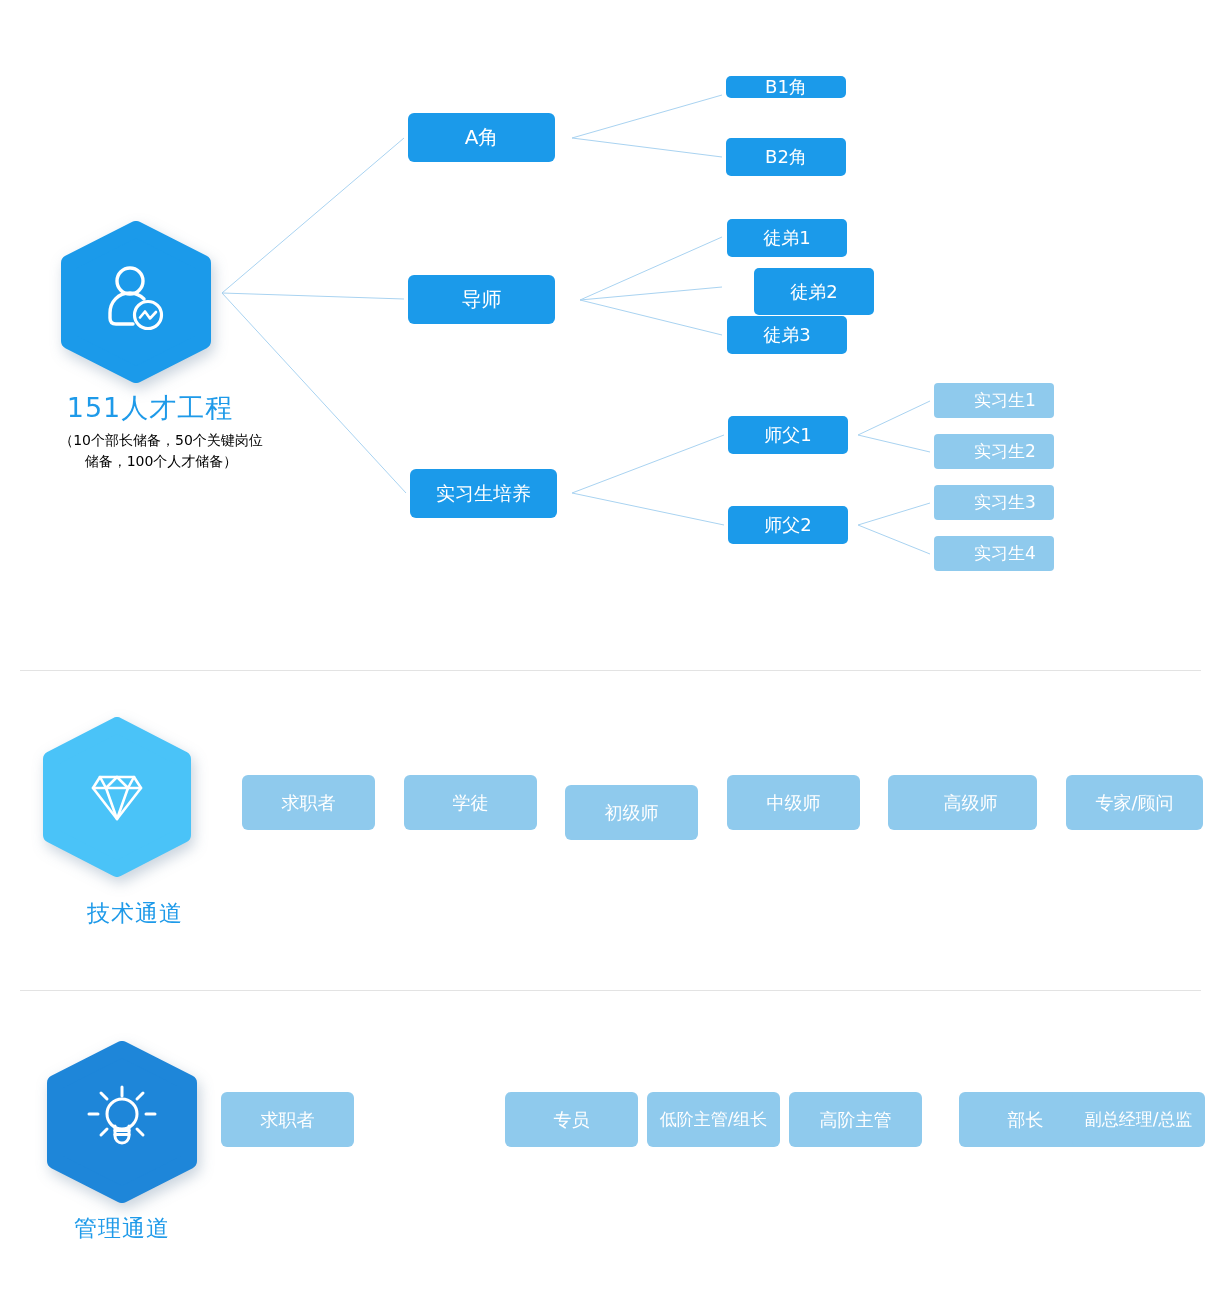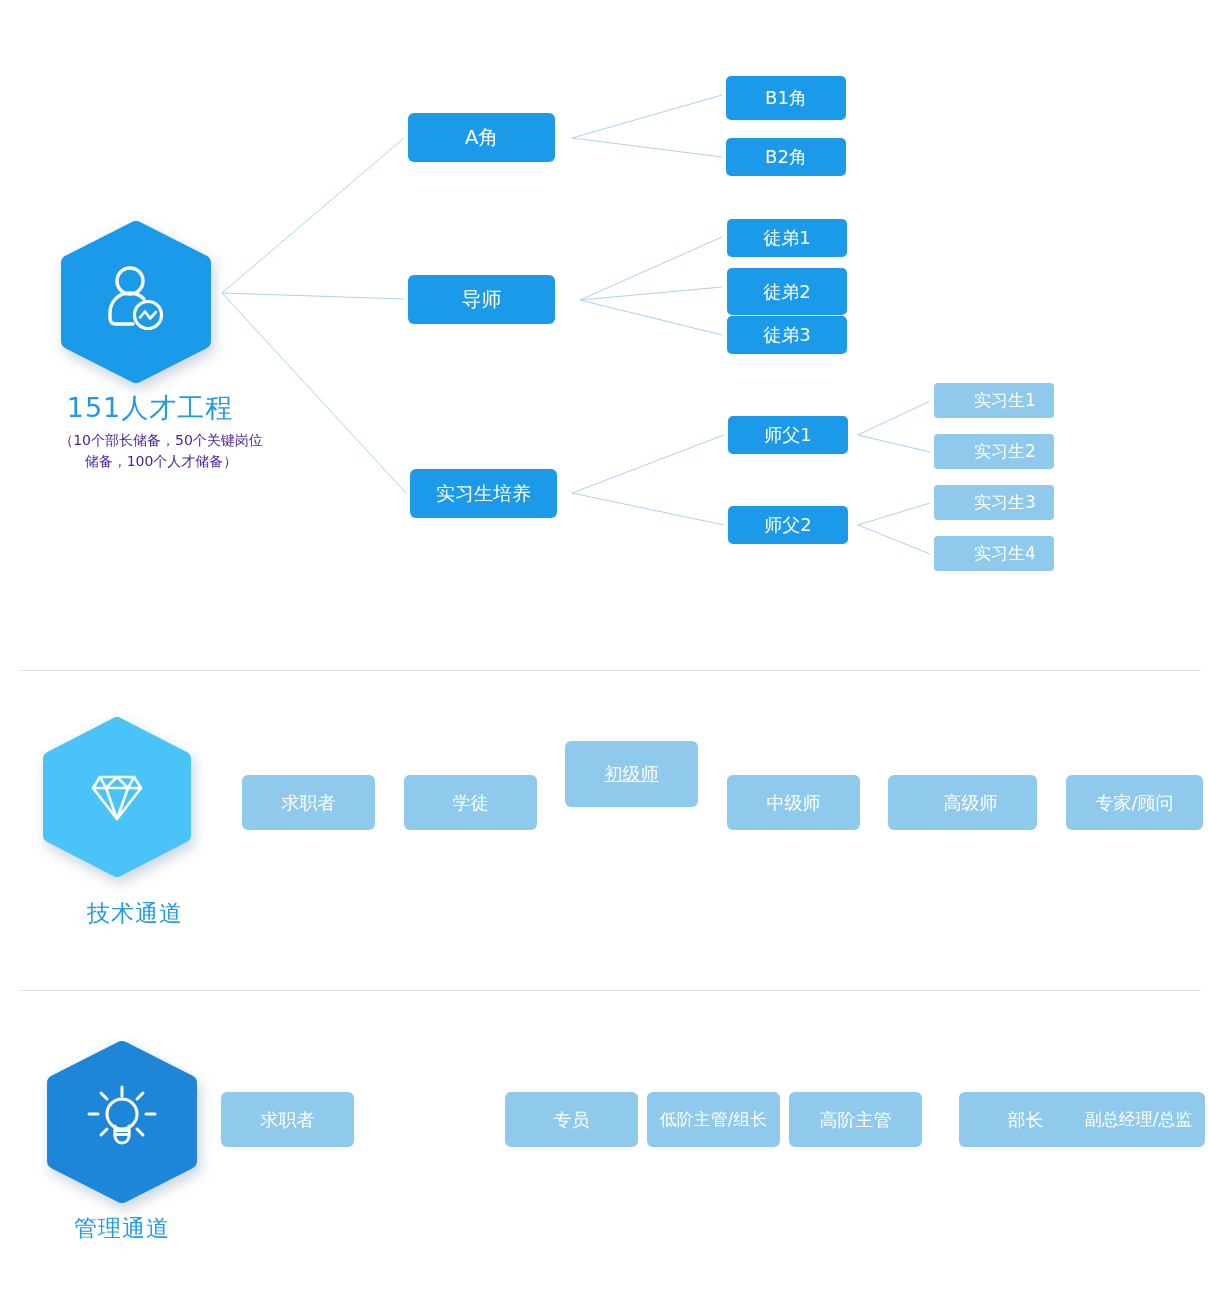--- a/index.html
+++ b/index.html
@@ -7,21 +7,21 @@
   .canvas{position:relative;width:1208px;height:1301px;background:#ffffff;overflow:hidden;}
   .node{position:absolute;display:flex;align-items:center;justify-content:center;
         color:#fff;white-space:nowrap;box-sizing:border-box;}
   .node-dark{background:#1b9aea;border-radius:6px;font-size:20px;}
   .node-dark.small{font-size:18px;border-radius:5px;}
   .node-light{background:#8fcaed;border-radius:4px;font-size:17px;padding-left:22px;}
   .stage-box{position:absolute;display:flex;align-items:center;justify-content:center;
         background:#8fcaed;color:#fff;border-radius:6px;font-size:18px;white-space:nowrap;}
   .hexwrap{position:absolute;filter:drop-shadow(3px 6px 7px rgba(40,80,120,0.25));}
   .section-title{position:absolute;color:#1e9ae9;text-align:center;letter-spacing:1px;}
-  .subtitle{position:absolute;color:#4c1d95;font-size:14px;line-height:21px;text-align:center;}
+  .subtitle{position:absolute;color:#000000;font-size:14px;line-height:21px;text-align:center;}
   .divider{position:absolute;height:1px;background:#e3e3e3;}
   svg{display:block;}
   .connector-layer{position:absolute;left:0;top:0;pointer-events:none;}
 </style>
 </head>
 <body>
 
 <div class="canvas">
 
   <svg class="connector-layer" width="1208" height="620" viewBox="0 0 1208 620">
@@ -58,24 +58,24 @@
   <div class="section-title" style="left:40px;top:390px;width:220px;font-size:27px;">151人才工程</div>
   <div class="subtitle" style="left:20px;top:430px;width:282px;">
     <div>（10个部长储备，50个关键岗位</div>
     <div>储备，100个人才储备）</div>
   </div>
 
   <div class="node node-dark" style="left:408px;top:113px;width:147px;height:49px;">A角</div>
   <div class="node node-dark" style="left:408px;top:275px;width:147px;height:49px;">导师</div>
   <div class="node node-dark" style="left:410px;top:469px;width:147px;height:49px;font-size:19px;">实习生培养</div>
 
-  <div class="node node-dark small" style="left:726px;top:76px;width:120px;height:44px;">B1角</div>
+  <div class="node node-dark small" style="left:726px;top:76px;width:120px;height:22px;">B1角</div>
   <div class="node node-dark small" style="left:726px;top:138px;width:120px;height:38px;">B2角</div>
   <div class="node node-dark small" style="left:727px;top:219px;width:120px;height:38px;">徒弟1</div>
-  <div class="node node-dark small" style="left:727px;top:268px;width:120px;height:47px;">徒弟2</div>
+  <div class="node node-dark small" style="left:754px;top:268px;width:120px;height:47px;">徒弟2</div>
   <div class="node node-dark small" style="left:727px;top:316px;width:120px;height:38px;">徒弟3</div>
   <div class="node node-dark small" style="left:728px;top:416px;width:120px;height:38px;">师父1</div>
   <div class="node node-dark small" style="left:728px;top:506px;width:120px;height:38px;">师父2</div>
 
   <div class="node node-light" style="left:934px;top:383px;width:120px;height:35px;">实习生1</div>
   <div class="node node-light" style="left:934px;top:434px;width:120px;height:35px;">实习生2</div>
   <div class="node node-light" style="left:934px;top:485px;width:120px;height:35px;">实习生3</div>
   <div class="node node-light" style="left:934px;top:536px;width:120px;height:35px;">实习生4</div>
 
   <div class="divider" style="left:20px;top:670px;width:1181px;"></div>
@@ -88,21 +88,21 @@
         <path d="M51 72 H99"></path>
         <path d="M58 61 L64 72 L75 61 L86 72 L92 61"></path>
         <path d="M64 72 L75 103 M86 72 L75 103"></path>
       </g>
     </svg>
   </div>
   <div class="section-title" style="left:45px;top:898px;width:180px;font-size:23px;">技术通道</div>
 
   <div class="stage-box" style="left:242px;top:775px;width:133px;height:55px;">求职者</div>
   <div class="stage-box" style="left:404px;top:775px;width:133px;height:55px;">学徒</div>
-  <div class="stage-box" style="left:565px;top:741px;width:133px;height:66px;text-decoration:underline;">初级师</div>
+  <div class="stage-box" style="left:565px;top:785px;width:133px;height:55px;">初级师</div>
   <div class="stage-box" style="left:727px;top:775px;width:133px;height:55px;">中级师</div>
   <div class="stage-box" style="left:888px;top:775px;width:133px;height:55px;padding-left:16px;">高级师</div>
   <div class="stage-box" style="left:1050px;top:775px;width:137px;height:55px;margin-left:16px;">专家/顾问</div>
 
   <div class="divider" style="left:20px;top:990px;width:1181px;"></div>
 
   <div class="hexwrap" style="left:46px;top:1040px;">
     <svg width="152" height="164" viewBox="0 0 152 164">
       <polygon points="76,9 143,43 143,121 76,155 9,121 9,43" fill="#1e86d9" stroke="#1e86d9" stroke-width="16" stroke-linejoin="round"></polygon>
       <g stroke="#ffffff" stroke-width="3" fill="none" stroke-linecap="round" stroke-linejoin="round">

